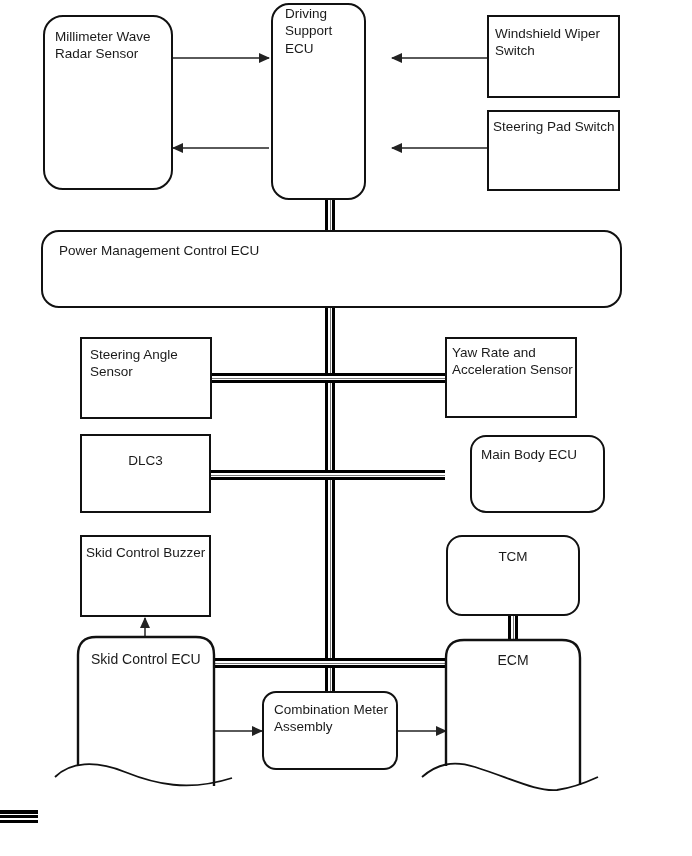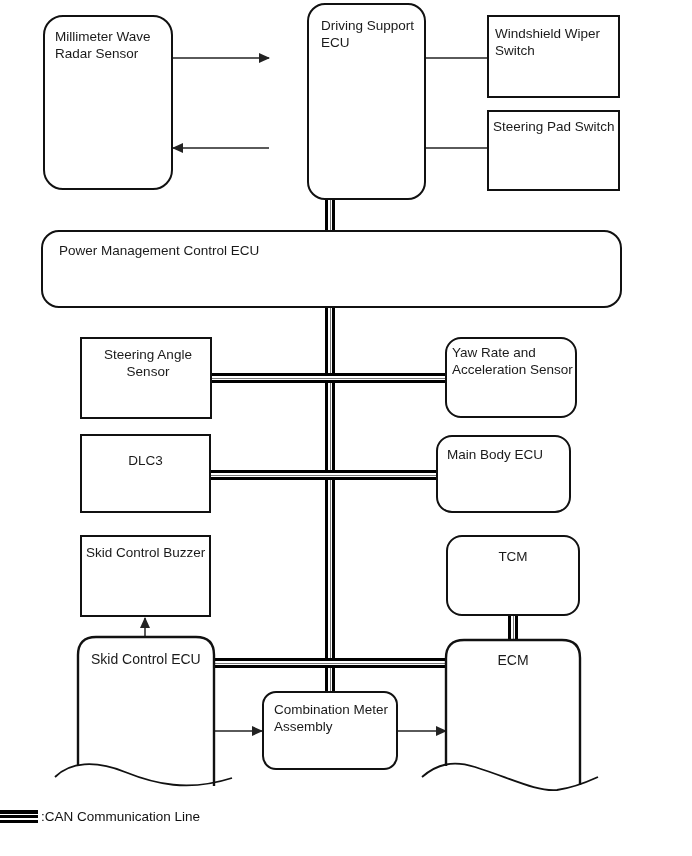--- a/index.html
+++ b/index.html
@@ -62,53 +62,53 @@
   <div class="arrow h head-left" style="left:392px; top:147px; width:95px;"></div>
   <div class="arrow v head-up" style="left:144px; top:618px; height:19px;"></div>
   <div class="arrow h head-right" style="left:214px; top:730px; width:48px;"></div>
   <div class="arrow h head-right" style="left:398px; top:730px; width:48px;"></div>
 
   <div class="box" style="left:43px; top:15px; width:130px; height:175px; padding:11px 6px 0 10px;border-radius:20px;">
     <span class="lbl">Millimeter Wave
 Radar Sensor</span>
   </div>
 
-  <div class="box r18" style="left:271px; top:3px; width:119px; height:197px; padding:12px 4px 0 12px;margin-left:36px;">
+  <div class="box r18" style="left:271px; top:3px; width:95px; height:197px; padding:0 4px 0 12px;">
     <span class="lbl">Driving Support
 ECU</span>
   </div>
 
   <div class="box" style="left:487px; top:15px; width:133px; height:83px; padding:8px 2px 0 6px;">
     <span class="lbl">Windshield Wiper
 Switch</span>
   </div>
 
   <div class="box" style="left:487px; top:110px; width:133px; height:81px; padding:6px 0 0 4px;">
     <span class="lbl">Steering Pad Switch</span>
   </div>
 
   <div class="box r18" style="left:41px; top:230px; width:581px; height:78px; padding:10px 0 0 16px;">
     <span class="lbl">Power Management Control ECU</span>
   </div>
 
-  <div class="box" style="left:80px; top:337px; width:132px; height:82px; padding:7px 4px 0 8px;text-align:center;">
+  <div class="box" style="left:80px; top:337px; width:132px; height:82px; padding:7px 4px 0 8px;">
     <span class="lbl">Steering Angle
 Sensor</span>
   </div>
 
-  <div class="box" style="left:445px; top:337px; width:132px; height:81px; padding:5px 0 0 5px;border-radius:16px;">
+  <div class="box" style="left:445px; top:337px; width:132px; height:81px; padding:5px 0 0 5px;">
     <span class="lbl">Yaw Rate and
 Acceleration Sensor</span>
   </div>
 
   <div class="box ctr" style="left:80px; top:434px; width:131px; height:79px; padding:16px 0 0 0;">
     <span class="lbl">DLC3</span>
   </div>
 
-  <div class="box r16" style="left:436px; top:435px; width:135px; height:78px; padding:9px 0 0 9px;">
+  <div class="box r16" style="left:470px; top:435px; width:135px; height:78px; padding:9px 0 0 9px;">
     <span class="lbl">Main Body ECU</span>
   </div>
 
   <div class="box r16 ctr" style="left:446px; top:535px; width:134px; height:81px; padding:11px 0 0 0;">
     <span class="lbl">TCM</span>
   </div>
 
   <div class="box" style="left:80px; top:535px; width:131px; height:82px; padding:7px 0 0 4px;">
     <span class="lbl">Skid Control Buzzer</span>
   </div>
@@ -124,15 +124,14 @@
   </svg>
   <div class="torn-label" style="left:91px; top:651px;">Skid Control ECU</div>
 
   <svg class="torn-svg" style="left:415px; top:634px;" width="200" height="166" viewBox="0 0 200 166">
     <path d="M 31 132 L 31 24 Q 31 6 49 6 L 147 6 Q 165 6 165 24 L 165 151" fill="#ffffff" stroke="#111" stroke-width="2.4"></path>
     <path d="M 7 143 C 22 130, 38 126, 60 133 C 95 144, 122 158, 142 156 C 157 154, 172 148, 183 143" fill="none" stroke="#111" stroke-width="1.8"></path>
   </svg>
   <div class="torn-label ctr" style="left:446px; top:652px; width:134px;">ECM</div>
 
   <div class="legend-symbol" style="top:810px;"></div>
-  <div class="legend-text">:CAN Communication Line</div>
 
 </div>
 
 </body></html>

